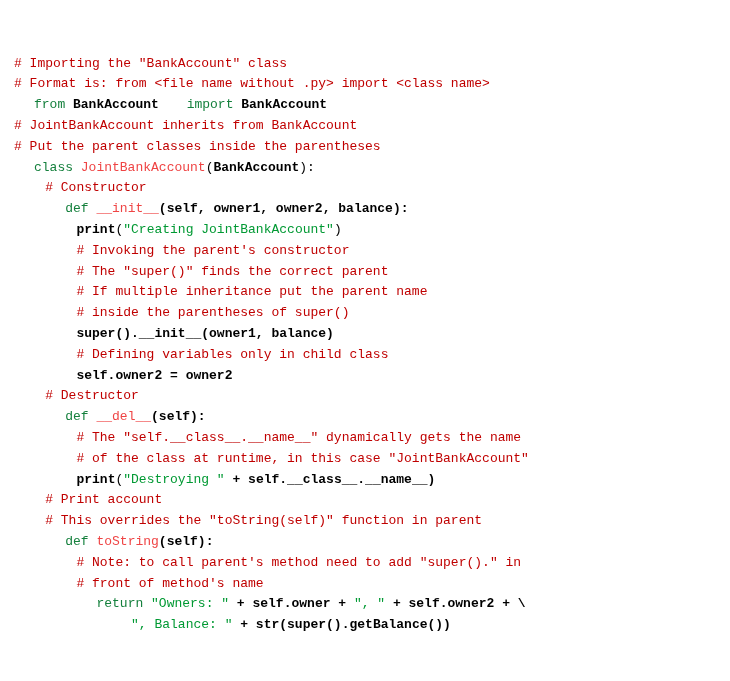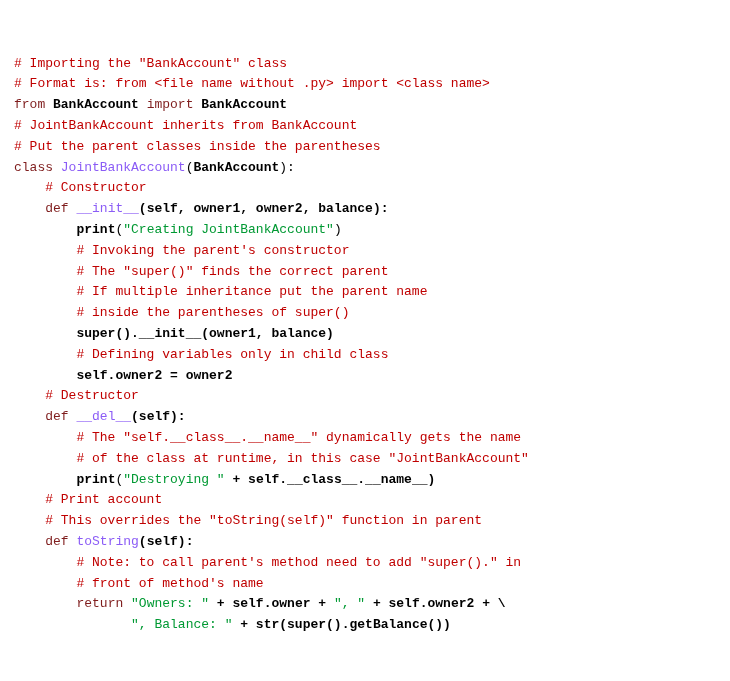--- a/index.html
+++ b/index.html
@@ -7,22 +7,22 @@
     padding: 12px 14px;
     background: #ffffff;
     font-family: "Courier New", Courier, monospace;
     font-size: 13px;
     line-height: 1.6;
     color: #000;
     white-space: pre;
   }
   .line { display: block; }
   .comment { color: #c00000; }
-  .kw { color: #7f1d1d; }
-  .fname { color: #8b5cf6; }
+  .kw { color: #15803d; margin-left: 20px; }
+  .fname { color: #ef4444; }
   .ident { color: #000000; font-weight: bold; }
   .paren { color: #000000; }
   .str { color: #009933; }
 </style>
 </head>
 <body>
 
 <div><span class="line"><span class="comment"># Importing the "BankAccount" class</span></span><span class="line"><span class="comment"># Format is: from &lt;file name without .py&gt; import &lt;class name&gt;</span></span><span class="line"><span class="kw">from</span><span class="ident"> BankAccount </span><span class="kw">import</span><span class="ident"> BankAccount</span></span><span class="line"></span><span class="line"><span class="comment"># JointBankAccount inherits from BankAccount</span></span><span class="line"><span class="comment"># Put the parent classes inside the parentheses</span></span><span class="line"><span class="kw">class</span><span class="fname"> JointBankAccount</span><span class="paren">(</span><span class="ident">BankAccount</span><span class="paren">):</span></span><span class="line"></span><span class="line"><span class="comment">    # Constructor</span></span><span class="line"><span>    </span><span class="kw">def</span><span class="fname"> __init__</span><span class="ident">(self, owner1, owner2, balance):</span></span><span class="line"><span>        </span><span class="ident">print</span><span class="paren">(</span><span class="str">"Creating JointBankAccount"</span><span class="paren">)</span></span><span class="line"><span class="comment">        # Invoking the parent's constructor</span></span><span class="line"><span class="comment">        # The "super()" finds the correct parent</span></span><span class="line"><span class="comment">        # If multiple inheritance put the parent name</span></span><span class="line"><span class="comment">        # inside the parentheses of super()</span></span><span class="line"><span class="ident">        super().__init__(owner1, balance)</span></span><span class="line"><span class="comment">        # Defining variables only in child class</span></span><span class="line"><span class="ident">        self.owner2 = owner2</span></span><span class="line"></span><span class="line"><span class="comment">    # Destructor</span></span><span class="line"><span>    </span><span class="kw">def</span><span class="fname"> __del__</span><span class="ident">(self):</span></span><span class="line"><span class="comment">        # The "self.__class__.__name__" dynamically gets the name</span></span><span class="line"><span class="comment">        # of the class at runtime, in this case "JointBankAccount"</span></span><span class="line"><span>        </span><span class="ident">print</span><span class="paren">(</span><span class="str">"Destroying "</span><span class="ident"> + self.__class__.__name__)</span></span><span class="line"></span><span class="line"><span class="comment">    # Print account</span></span><span class="line"><span class="comment">    # This overrides the "toString(self)" function in parent</span></span><span class="line"><span>    </span><span class="kw">def</span><span class="fname"> toString</span><span class="ident">(self):</span></span><span class="line"><span class="comment">        # Note: to call parent's method need to add "super()." in</span></span><span class="line"><span class="comment">        # front of method's name</span></span><span class="line"><span>        </span><span class="kw">return</span><span> </span><span class="str">"Owners: "</span><span class="ident"> + self.owner + </span><span class="str">", "</span><span class="ident"> + self.owner2 + \</span></span><span class="line"><span>               </span><span class="str">", Balance: "</span><span class="ident"> + str(super().getBalance())</span></span></div>
 
 

